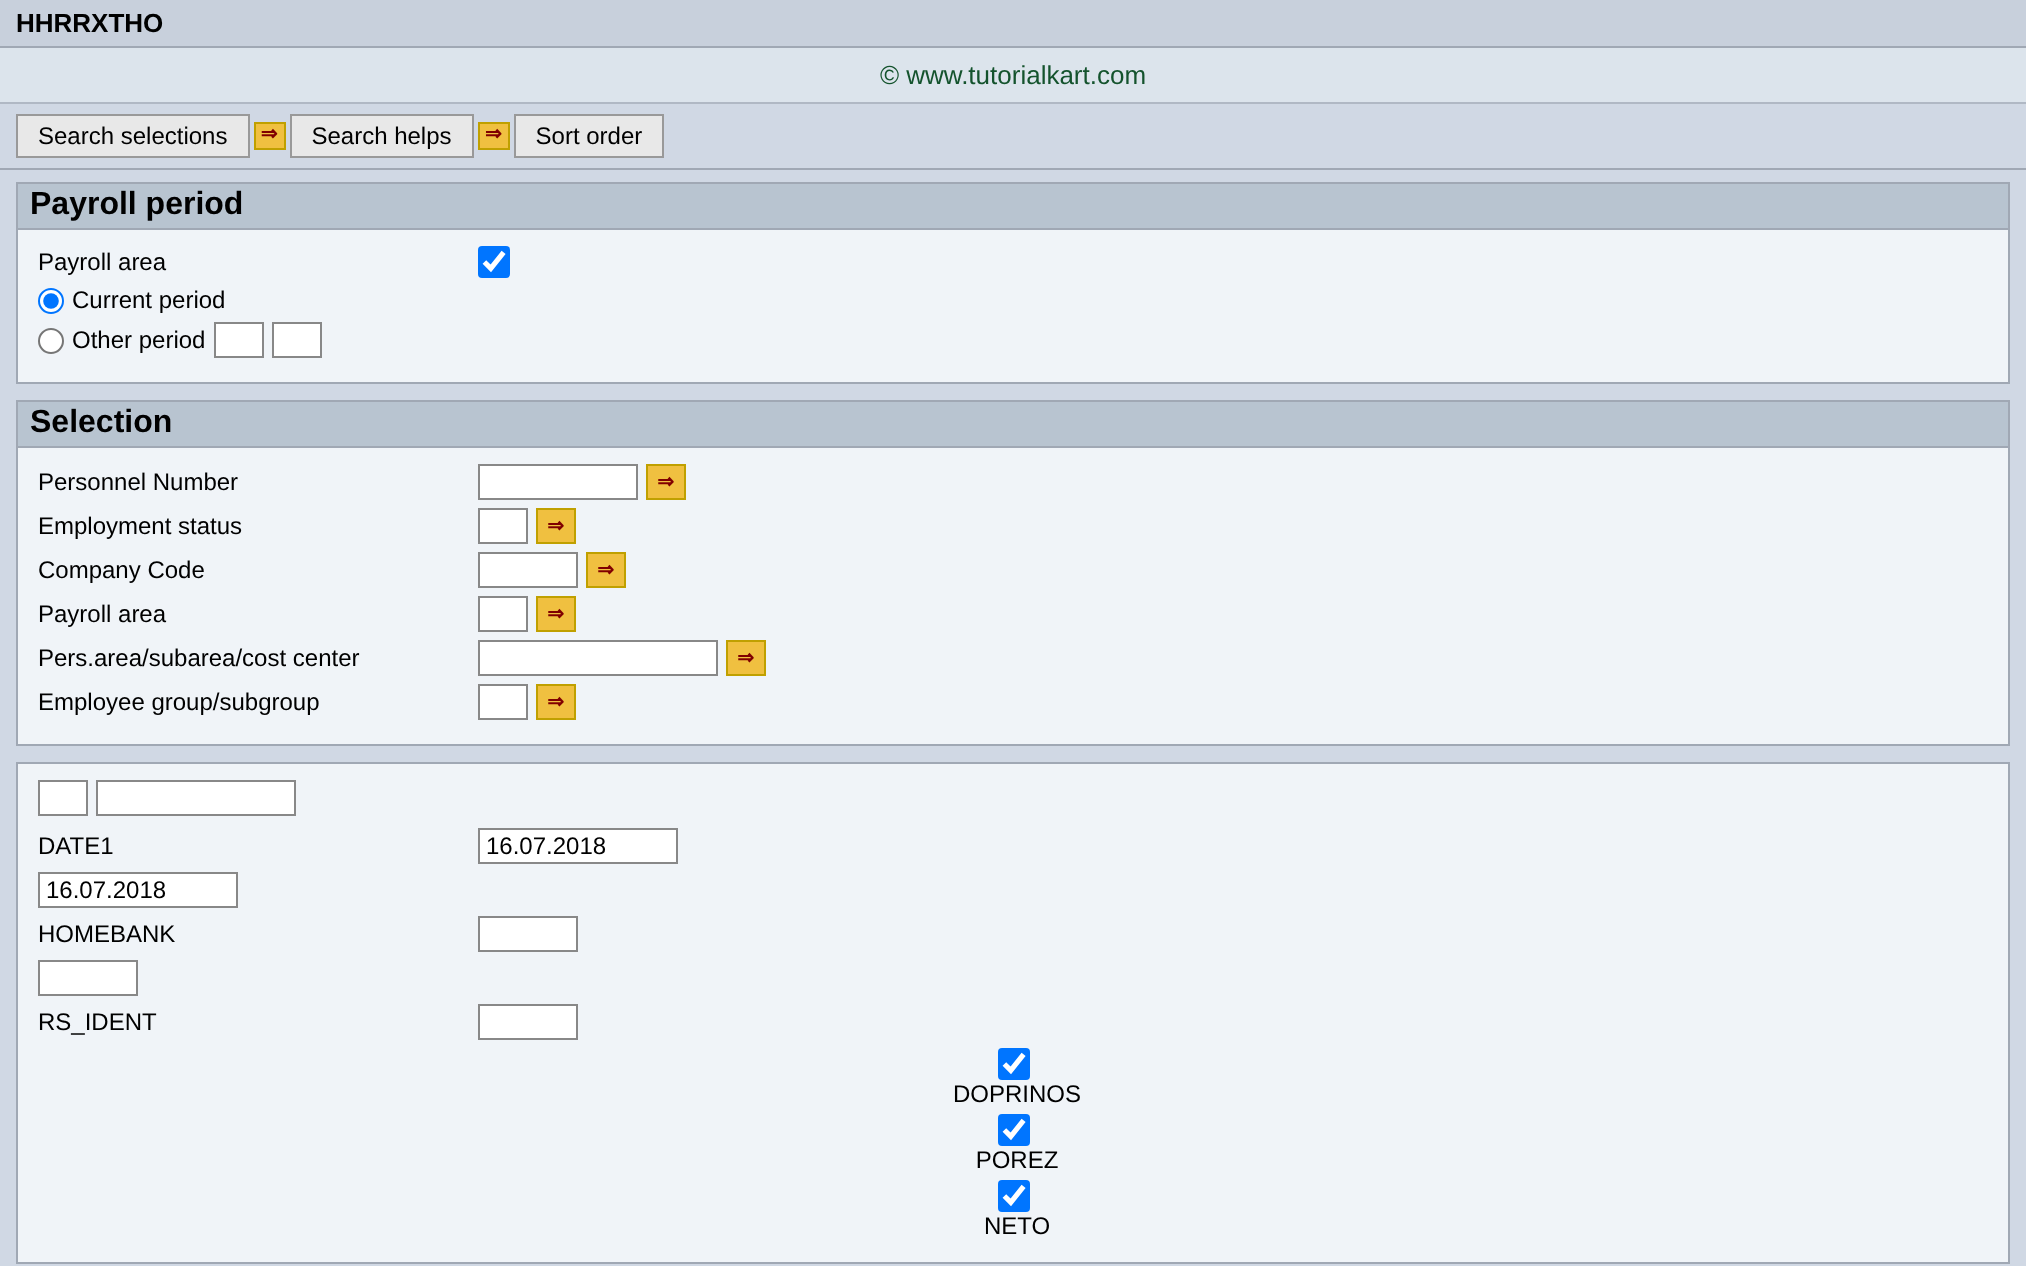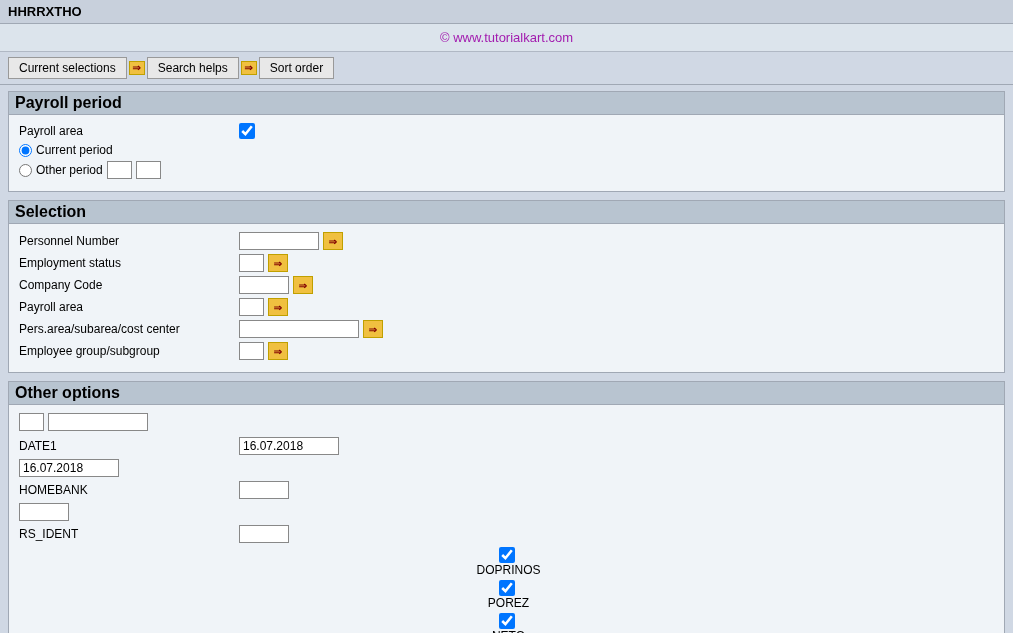--- a/index.html
+++ b/index.html
@@ -15,21 +15,21 @@
       background: #c8d0dc;
       padding: 4px 8px;
       font-weight: bold;
       font-size: 13px;
       border-bottom: 1px solid #a0a8b4;
     }
     .watermark-bar {
       background: #dce4ec;
       text-align: center;
       padding: 6px;
-      color: #a21caf;
+      color: #14532d;
       font-size: 13px;
       border-bottom: 1px solid #b0b8c4;
     }
     .toolbar {
       background: #d0d8e4;
       padding: 5px 8px;
       display: flex;
       gap: 2px;
       align-items: center;
       border-bottom: 1px solid #a0a8b4;
@@ -162,21 +162,21 @@
 <div class="title-bar">
   <span>HHRRXTHO</span>
 </div>
 
 <div class="watermark-bar">
   <span>© www.tutorialkart.com</span>
 </div>
 
 <div class="toolbar">
   <button class="toolbar-btn">
-    <span>Current selections</span>
+    <span>Search selections</span>
   </button>
   <span class="arrow-icon">⇒</span>
   <button class="toolbar-btn">
     <span>Search helps</span>
   </button>
   <span class="arrow-icon">⇒</span>
   <button class="toolbar-btn">
     <span>Sort order</span>
   </button>
 </div>
@@ -249,23 +249,20 @@
       <div class="selection-row">
         <div class="selection-label">Employee group/subgroup</div>
         <input type="text" class="form-input form-input-sm" style="">
         <span class="arrow-btn">⇒</span>
       </div>
 
     </div>
   </div>
 
   <div class="section">
-    <div class="section-header">
-      <span>Other options</span>
-    </div>
     <div class="section-body">
 
       <div class="other-options-top">
         <input type="text" class="form-input form-input-sm" style="">
         <input type="text" class="form-input form-input-date" style="">
       </div>
 
       <div class="form-row">
         <div class="form-label">DATE1</div>
         <input type="text" class="form-input form-input-date" value="16.07.2018" style="">

